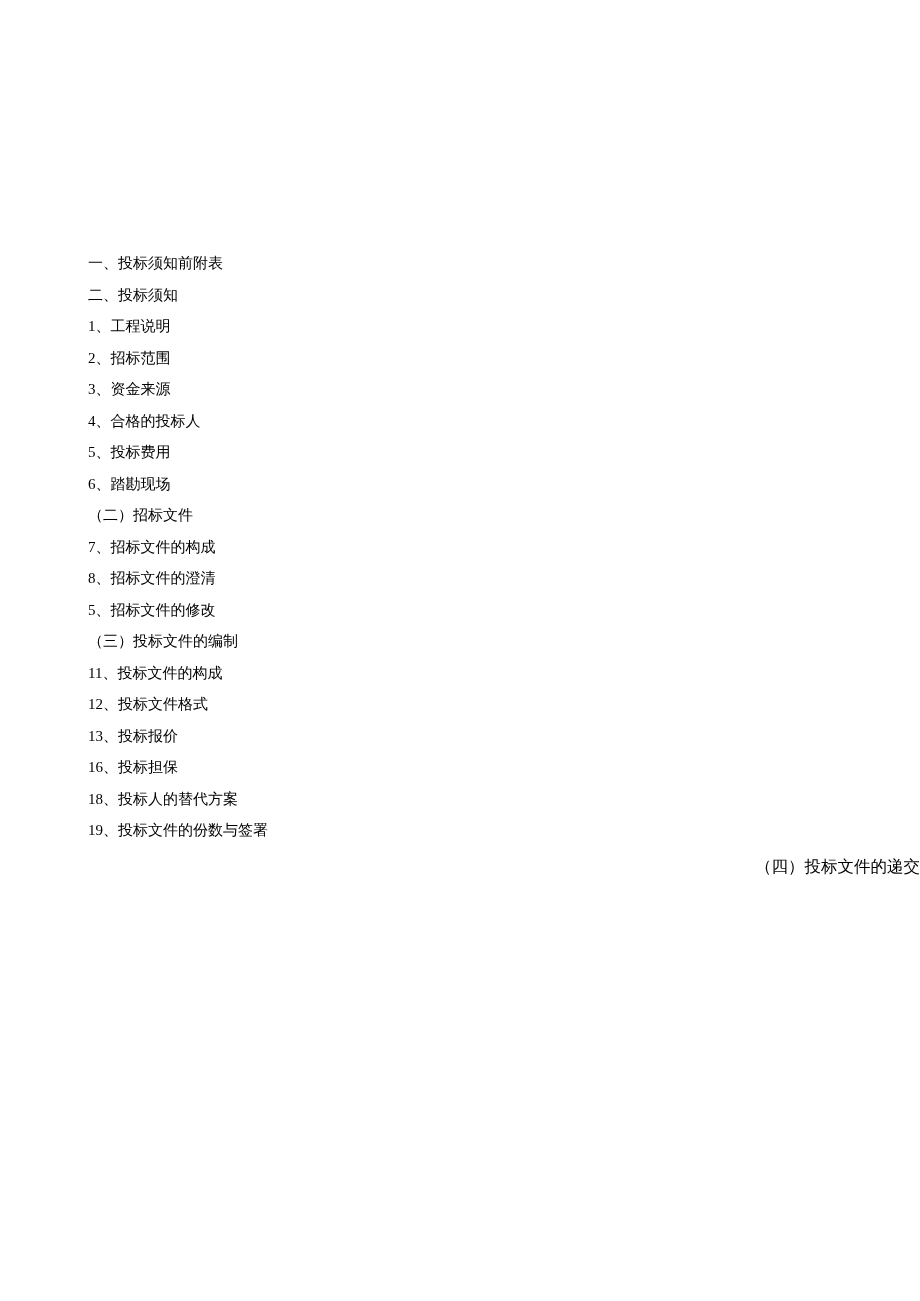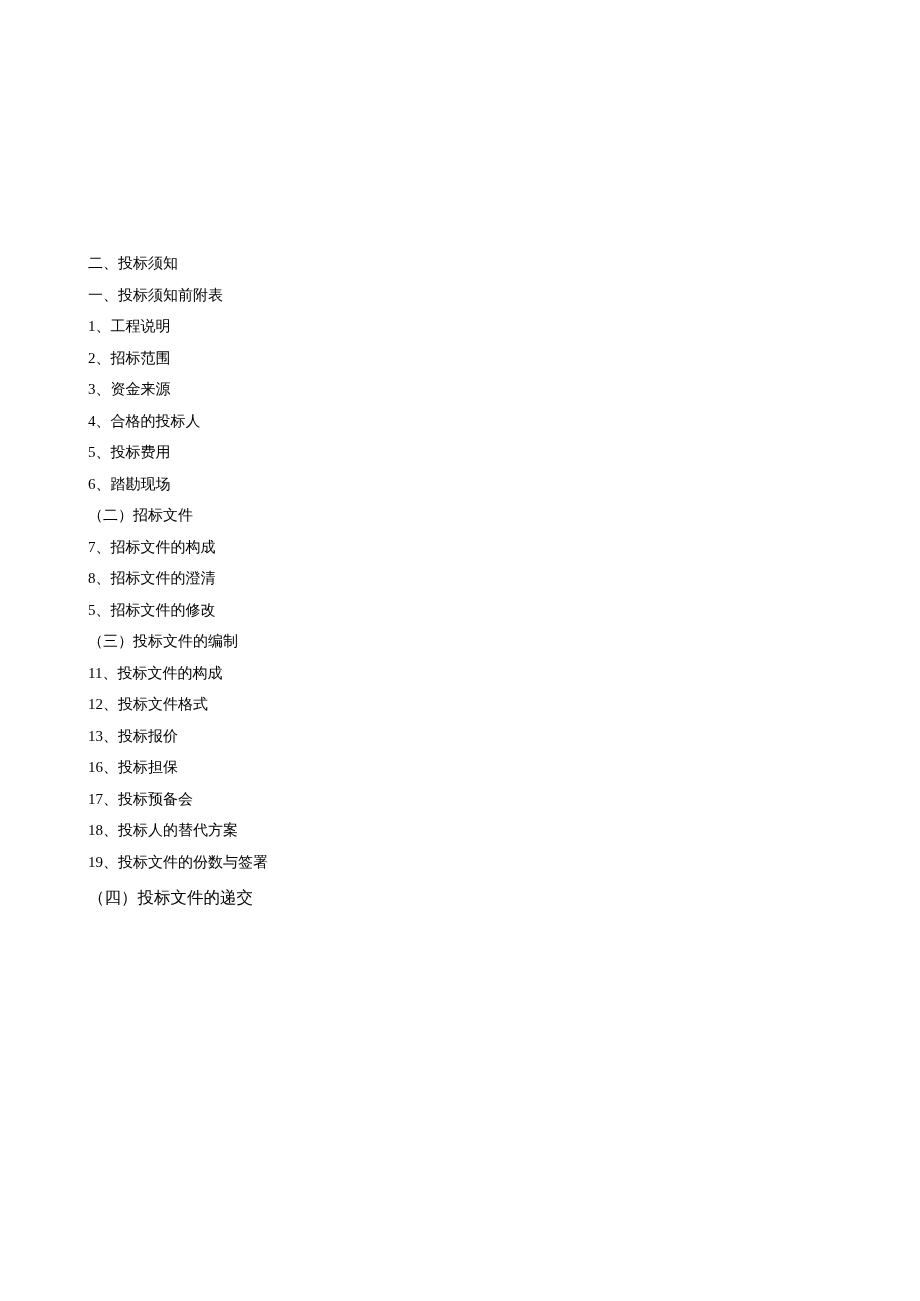--- a/index.html
+++ b/index.html
@@ -18,40 +18,40 @@
     }
     .line {
       font-size: 15px;
       line-height: 31.5px;
       white-space: nowrap;
     }
     .line.final {
       font-size: 16.5px;
       line-height: 32px;
       margin-top: 4px;
+      text-align: right;
     }
   </style>
 </head>
 <body>
 
 <div>
+  <div class="line">一、投标须知前附表</div>
   <div class="line">二、投标须知</div>
-  <div class="line">一、投标须知前附表</div>
   <div class="line">1、工程说明</div>
   <div class="line">2、招标范围</div>
   <div class="line">3、资金来源</div>
   <div class="line">4、合格的投标人</div>
   <div class="line">5、投标费用</div>
   <div class="line">6、踏勘现场</div>
   <div class="line">（二）招标文件</div>
   <div class="line">7、招标文件的构成</div>
   <div class="line">8、招标文件的澄清</div>
   <div class="line">5、招标文件的修改</div>
   <div class="line">（三）投标文件的编制</div>
   <div class="line">11、投标文件的构成</div>
   <div class="line">12、投标文件格式</div>
   <div class="line">13、投标报价</div>
   <div class="line">16、投标担保</div>
-  <div class="line">17、投标预备会</div>
   <div class="line">18、投标人的替代方案</div>
   <div class="line">19、投标文件的份数与签署</div>
   <div class="line final">（四）投标文件的递交</div>
 </div>
 
 </body></html>

